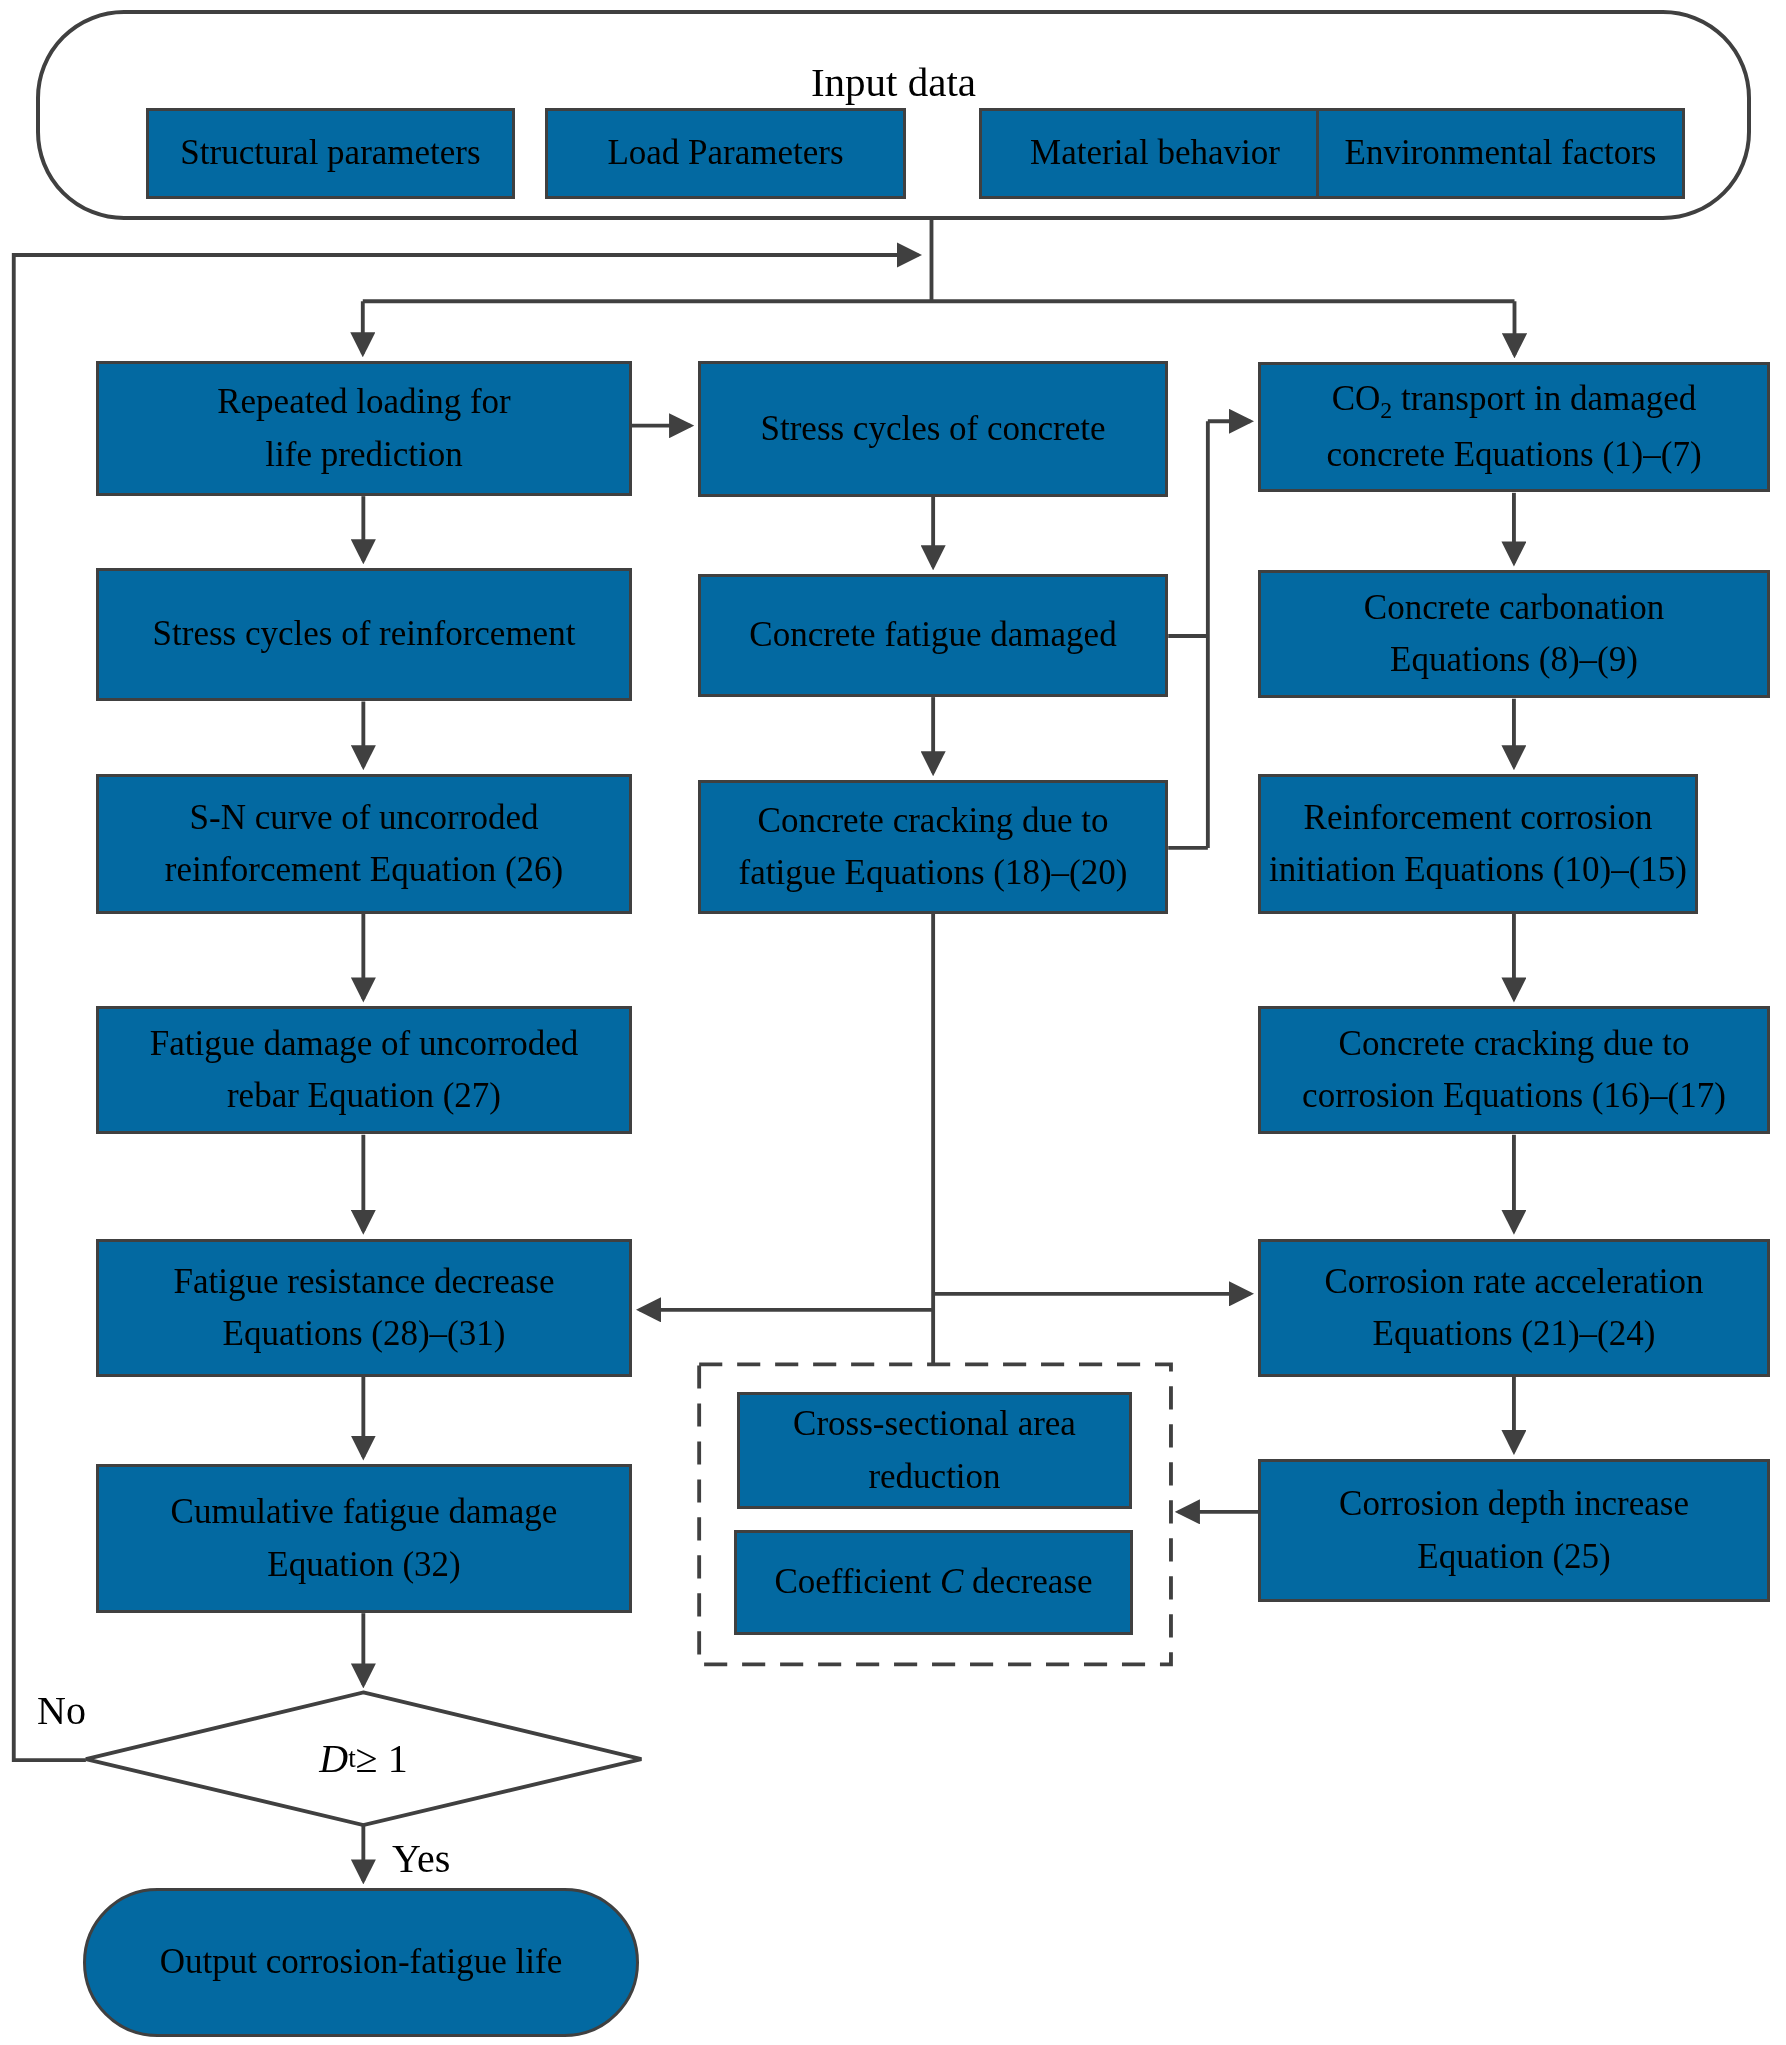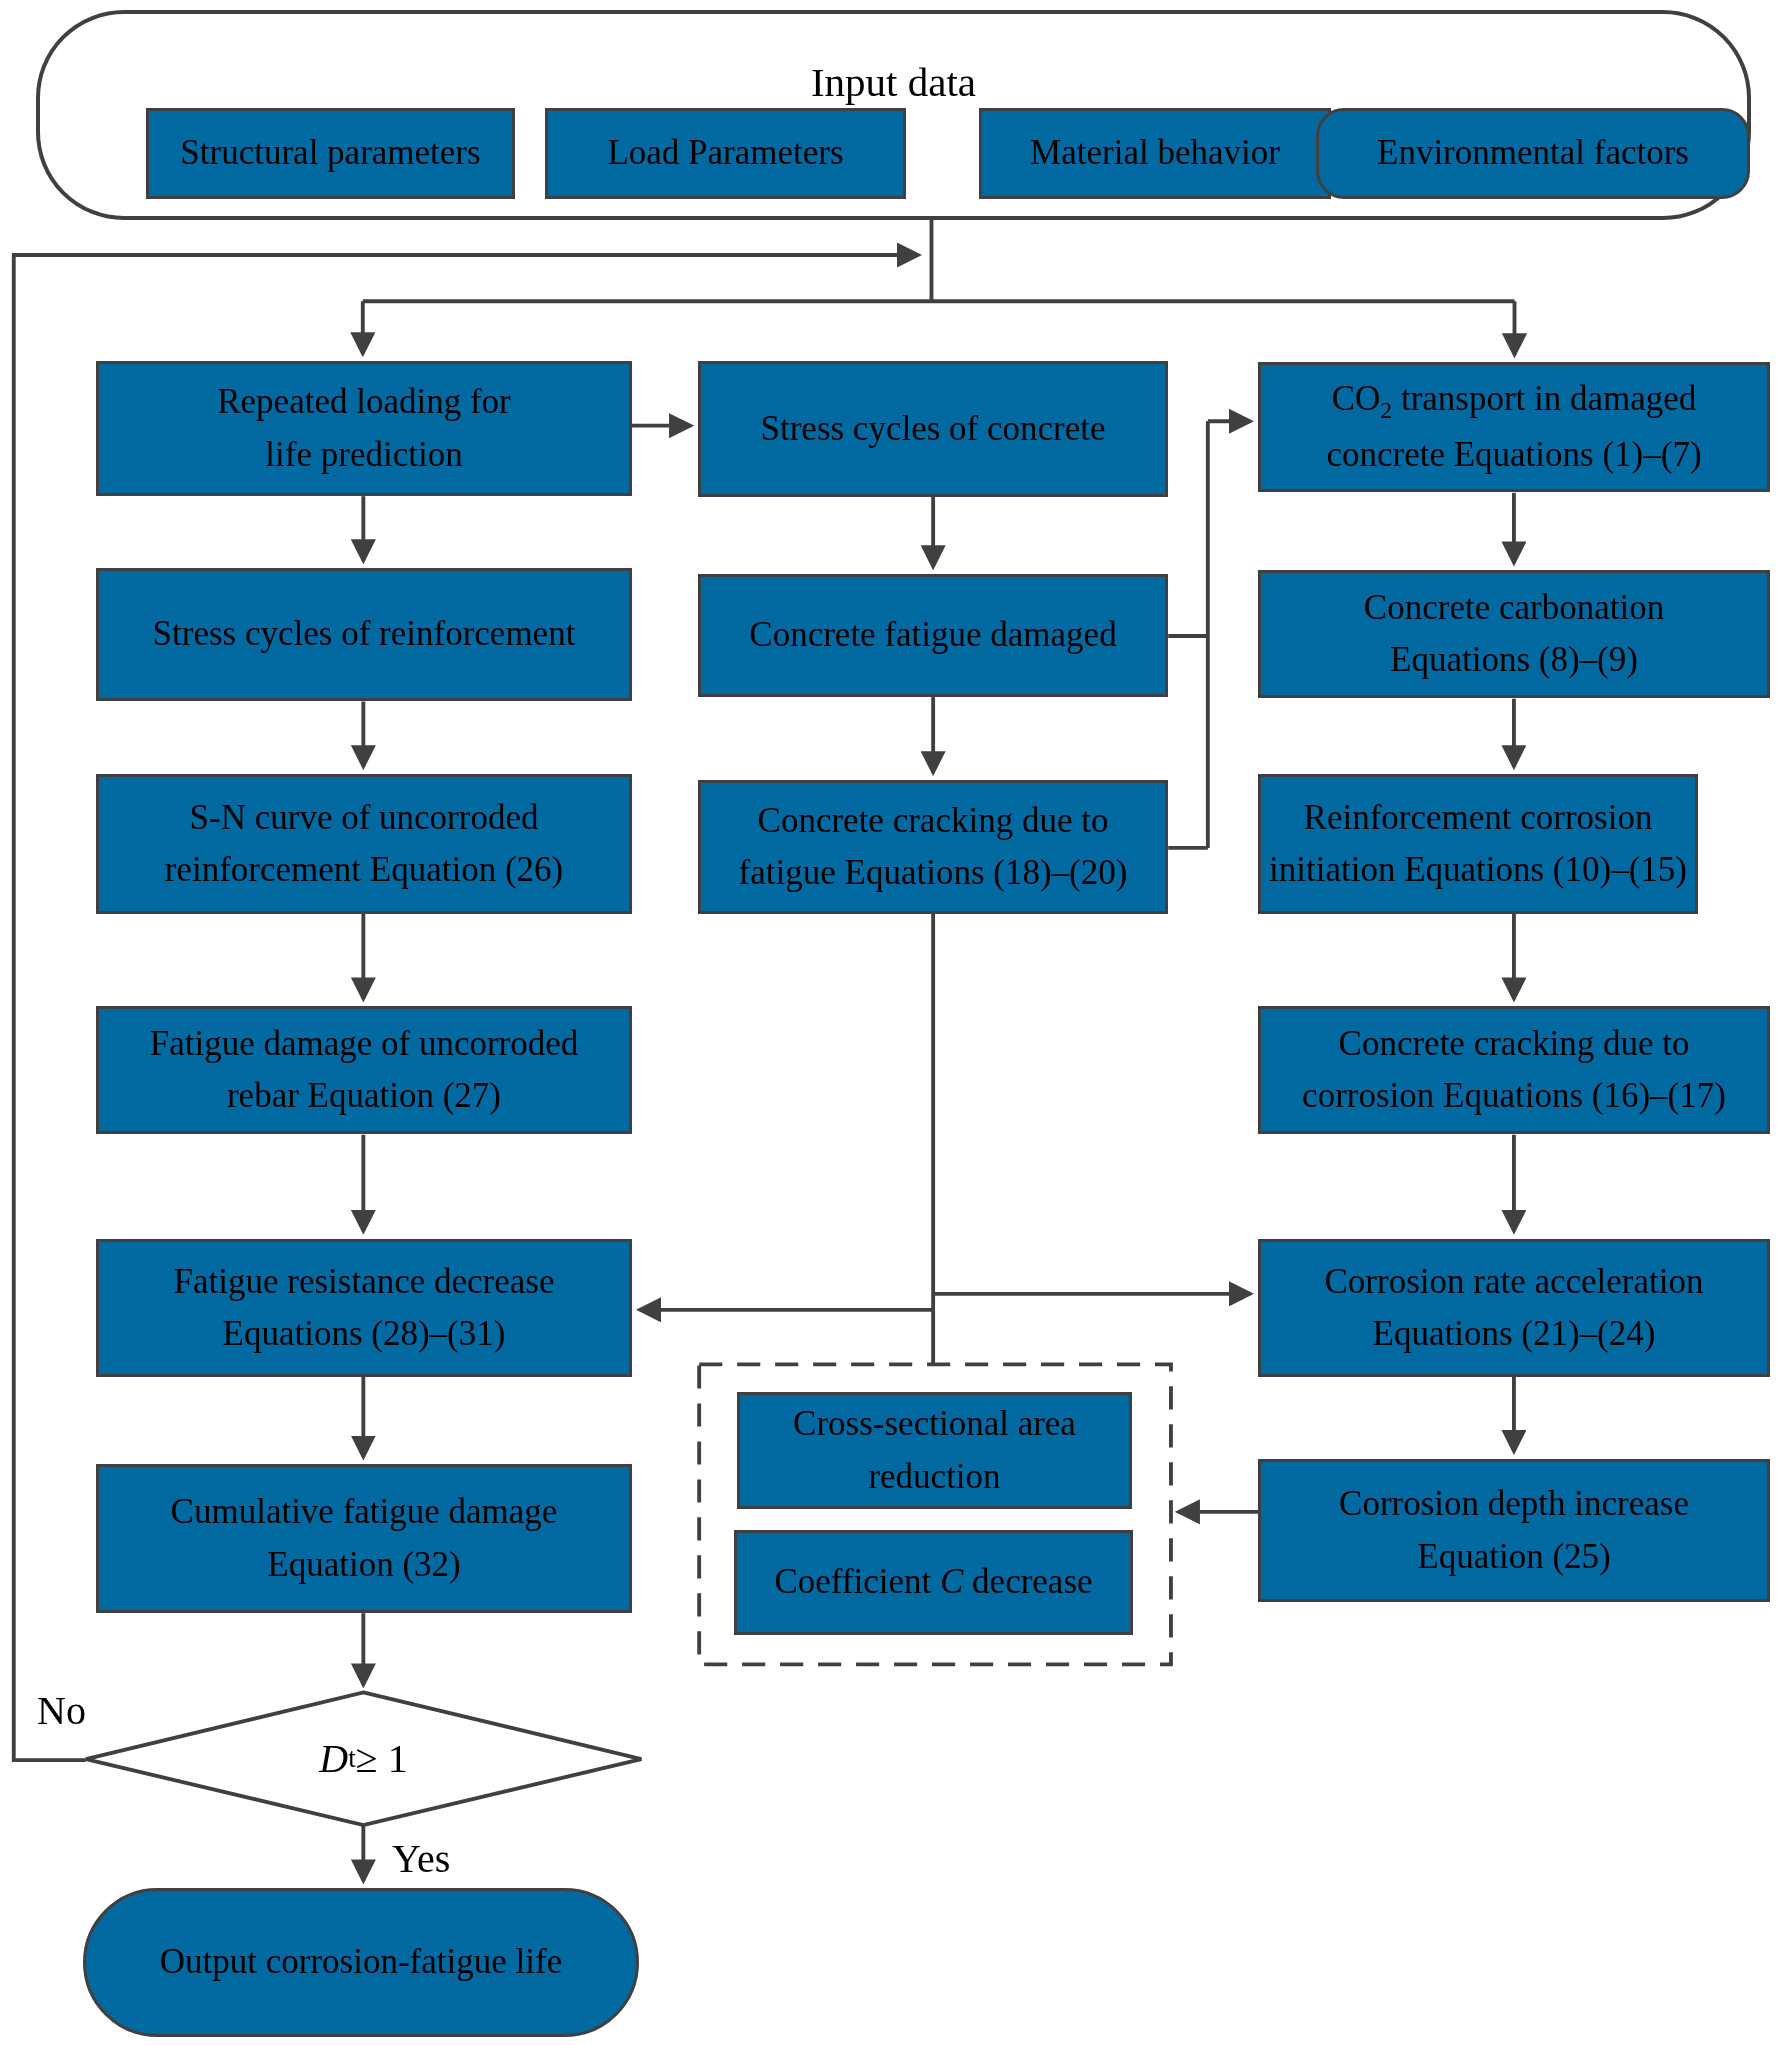--- a/index.html
+++ b/index.html
@@ -104,21 +104,21 @@
 
   <div class="box" style="left:146px;top:108px;width:369px;height:91px;">
     <div>Structural parameters</div>
   </div>
   <div class="box" style="left:545px;top:108px;width:361px;height:91px;">
     <div>Load Parameters</div>
   </div>
   <div class="box" style="left:936px;top:108px;width:352px;height:91px;margin-left:43px;">
     <div>Material behavior</div>
   </div>
-  <div class="box" style="left:1316px;top:108px;width:434px;height:91px;border-radius:28px;">
+  <div class="box" style="left:1316px;top:108px;width:369px;height:91px;">
     <div>Environmental factors</div>
   </div>
 
   <div class="box" style="left:96px;top:361px;width:536px;height:135px;">
     <div>Repeated loading for</div>
     <div>life prediction</div>
   </div>
   <div class="box" style="left:96px;top:568px;width:536px;height:133px;">
     <div>Stress cycles of reinforcement</div>
   </div>

